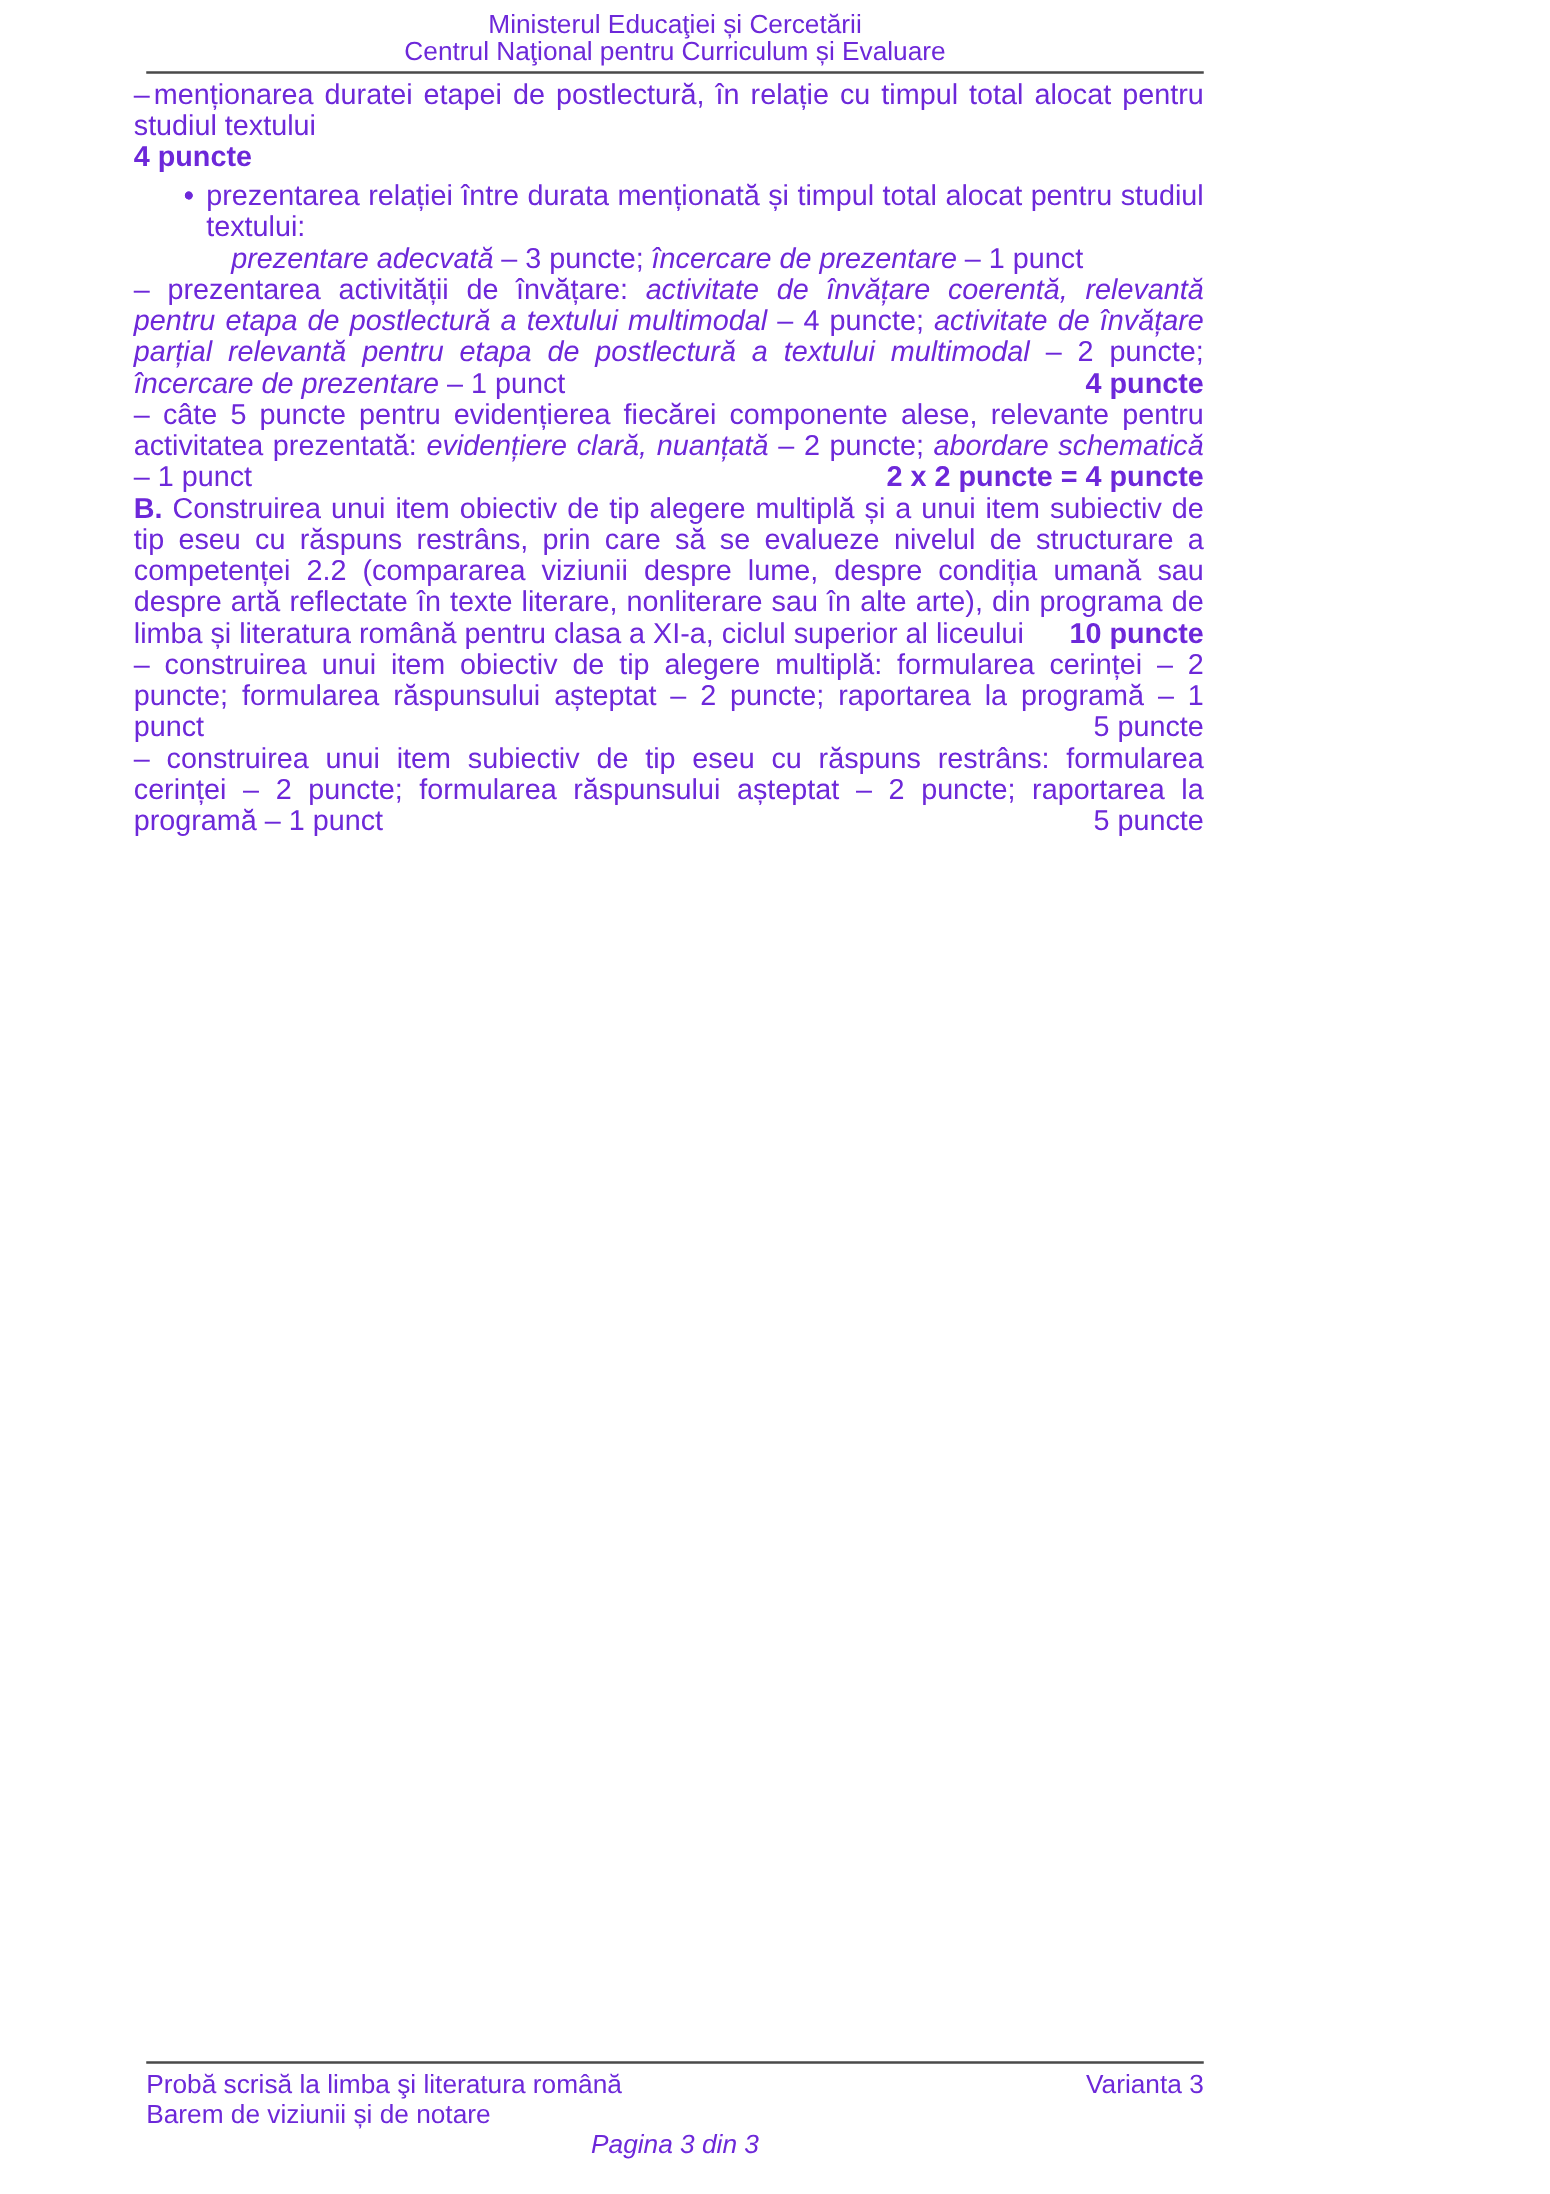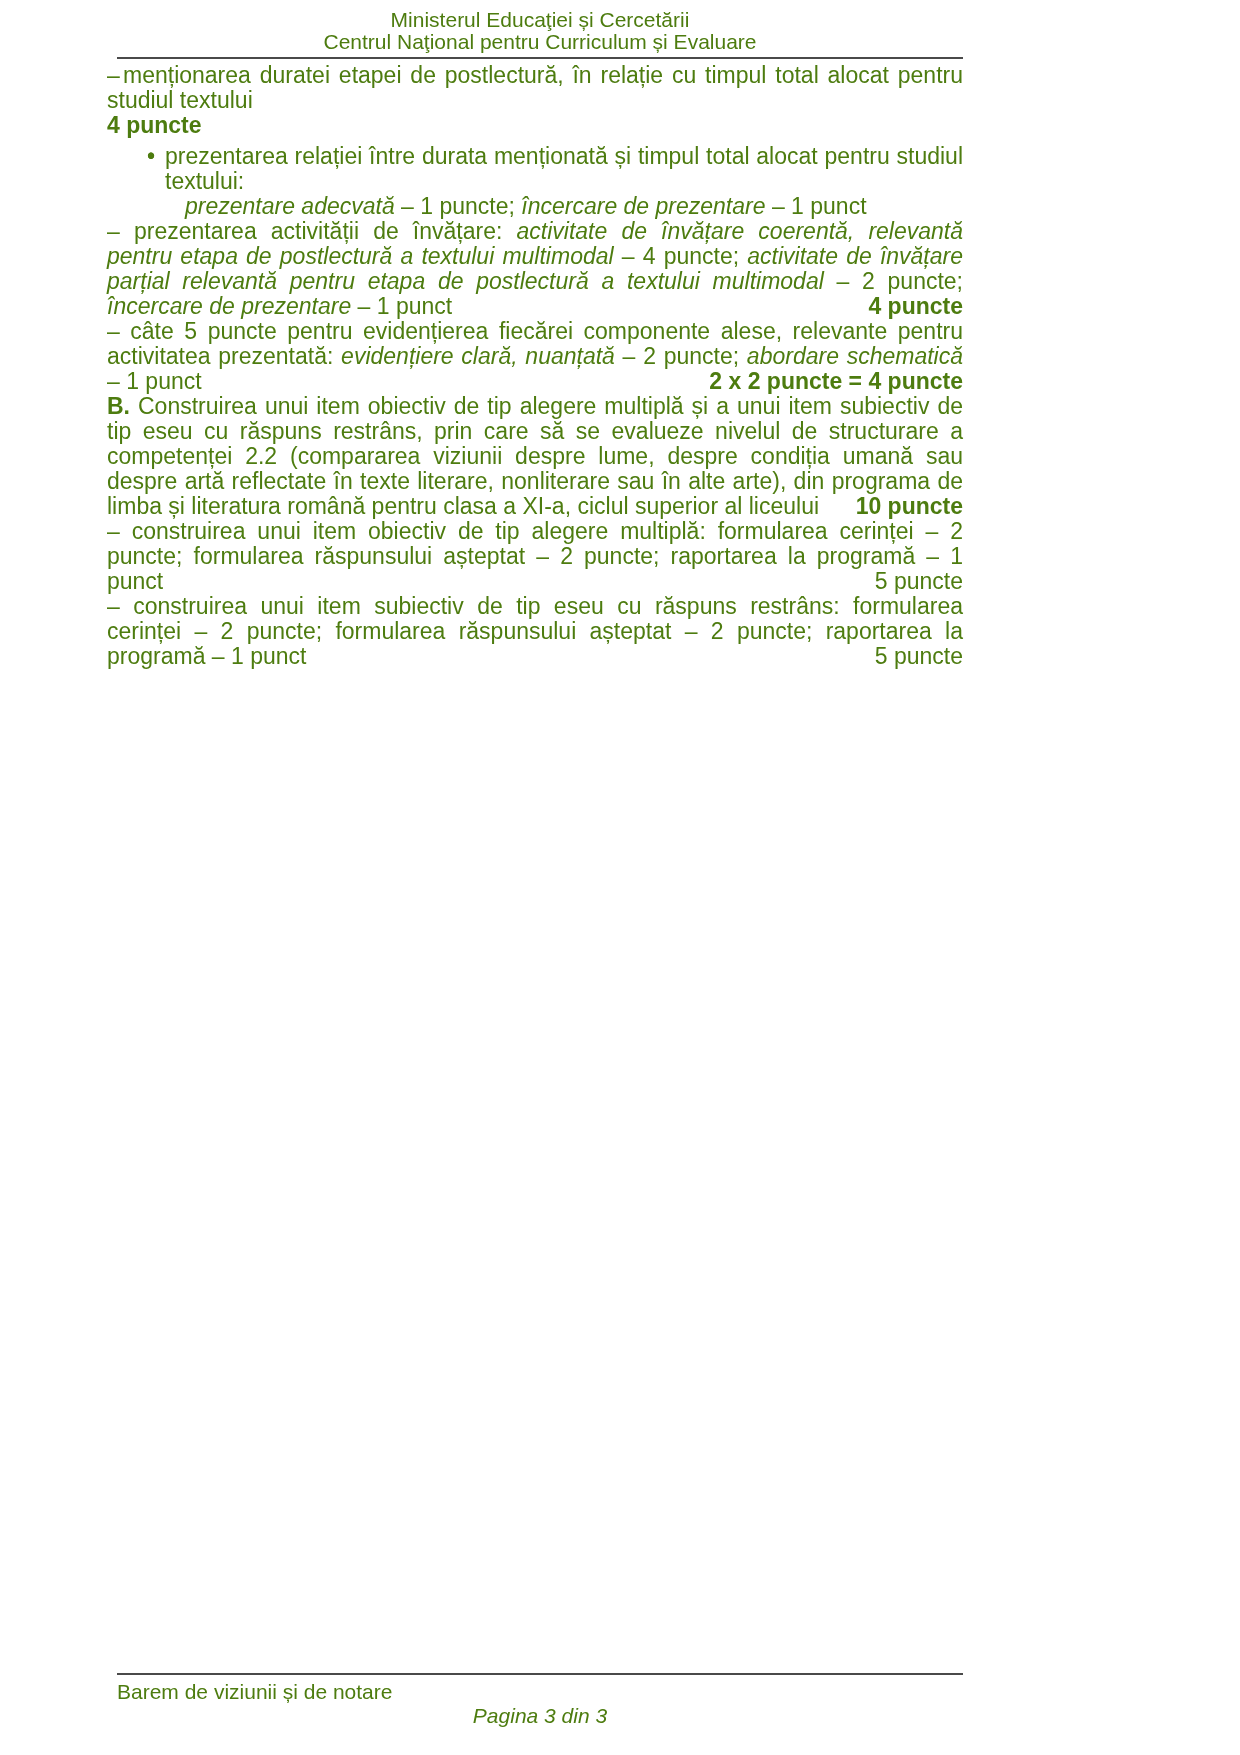--- a/index.html
+++ b/index.html
@@ -2,21 +2,21 @@
 <html lang="ro"><head>
 <meta charset="utf-8">
 <title>Barem de evaluare</title>
 <style>
   html, body { margin: 0; padding: 0; background: #ffffff; }
   .page {
     position: relative;
     width: 1076px;
     height: 1755px;
     background: #ffffff;
-    color: #4d7c0f;
+    color: #6d28d9;
     font-family: "Liberation Sans", sans-serif;
     display: flex;
     flex-direction: column;
     box-sizing: border-box;
     overflow: hidden;
   }
   
   .doc-header {
     margin: 9px 113px 0 117px;
     text-align: center;
@@ -84,34 +84,38 @@
 
     <p class="rel"><span class="dash-tab">–</span><span>menționarea duratei etapei de postlectură, în relație cu timpul total alocat pentru studiul textului</span></p>
 
     <p class="score-line">4 puncte</p>
 
     <ul class="bullets">
       <li><span class="marker">•</span></li>
       <li><span class="marker">•</span><span>prezentarea relației între durata menționată și timpul total alocat pentru studiul textului:</span></li>
     </ul>
 
-    <p class="detail-line"><em>prezentare adecvată</em><span> – 1 puncte; </span><em>încercare de prezentare</em><span> – 1 punct</span></p>
+    <p class="detail-line"><em>prezentare adecvată</em><span> – 3 puncte; </span><em>încercare de prezentare</em><span> – 1 punct</span></p>
 
     <p class="rel"><span>– prezentarea activității de învățare: </span><em>activitate de învățare coerentă, relevantă pentru etapa de postlectură a textului multimodal</em><span> – 4 puncte; </span><em>activitate de învățare parțial relevantă pentru etapa de postlectură a textului multimodal</em><span> – 2 puncte; </span><em>încercare de prezentare</em><span> – 1 punct</span><span class="score">4 puncte</span></p>
 
     <p class="rel"><span>– câte 5 puncte pentru evidențierea fiecărei componente alese, relevante pentru activitatea prezentată: </span><em>evidențiere clară, nuanțată</em><span> – 2 puncte; </span><em>abordare schematică</em><span> – 1 punct</span><span class="score">2 x 2 puncte = 4 puncte</span></p>
 
     <p class="rel task-b"><b>B.</b><span> Construirea unui item obiectiv de tip alegere multiplă și a unui item subiectiv de tip eseu cu răspuns restrâns, prin care să se evalueze nivelul de structurare a competenței 2.2 (compararea viziunii despre lume, despre condiția umană sau despre artă reflectate în texte literare, nonliterare sau în alte arte), din programa de limba și literatura română pentru clasa a XI-a, ciclul superior al liceului</span><span class="score">10 puncte</span></p>
 
     <p class="rel"><span>– construirea unui item obiectiv de tip alegere multiplă: formularea cerinței – 2 puncte; formularea răspunsului așteptat – 2 puncte; raportarea la programă – 1 punct</span><span class="score score--plain">5 puncte</span></p>
 
     <p class="rel"><span>– construirea unui item subiectiv de tip eseu cu răspuns restrâns: formularea cerinței – 2 puncte; formularea răspunsului așteptat – 2 puncte; raportarea la programă – 1 punct</span><span class="score score--plain">5 puncte</span></p>
 
   </main>
 
   <div class="spacer"></div>
 
   <footer class="doc-footer">
+    <div class="footer-row">
+      <span>Probă scrisă la limba şi literatura română</span>
+      <span>Varianta 3</span>
+    </div>
     <div>Barem de viziunii și de notare</div>
     <div class="page-number">Pagina 3 din 3</div>
   </footer>
 
 </div>
 
 </body></html>

